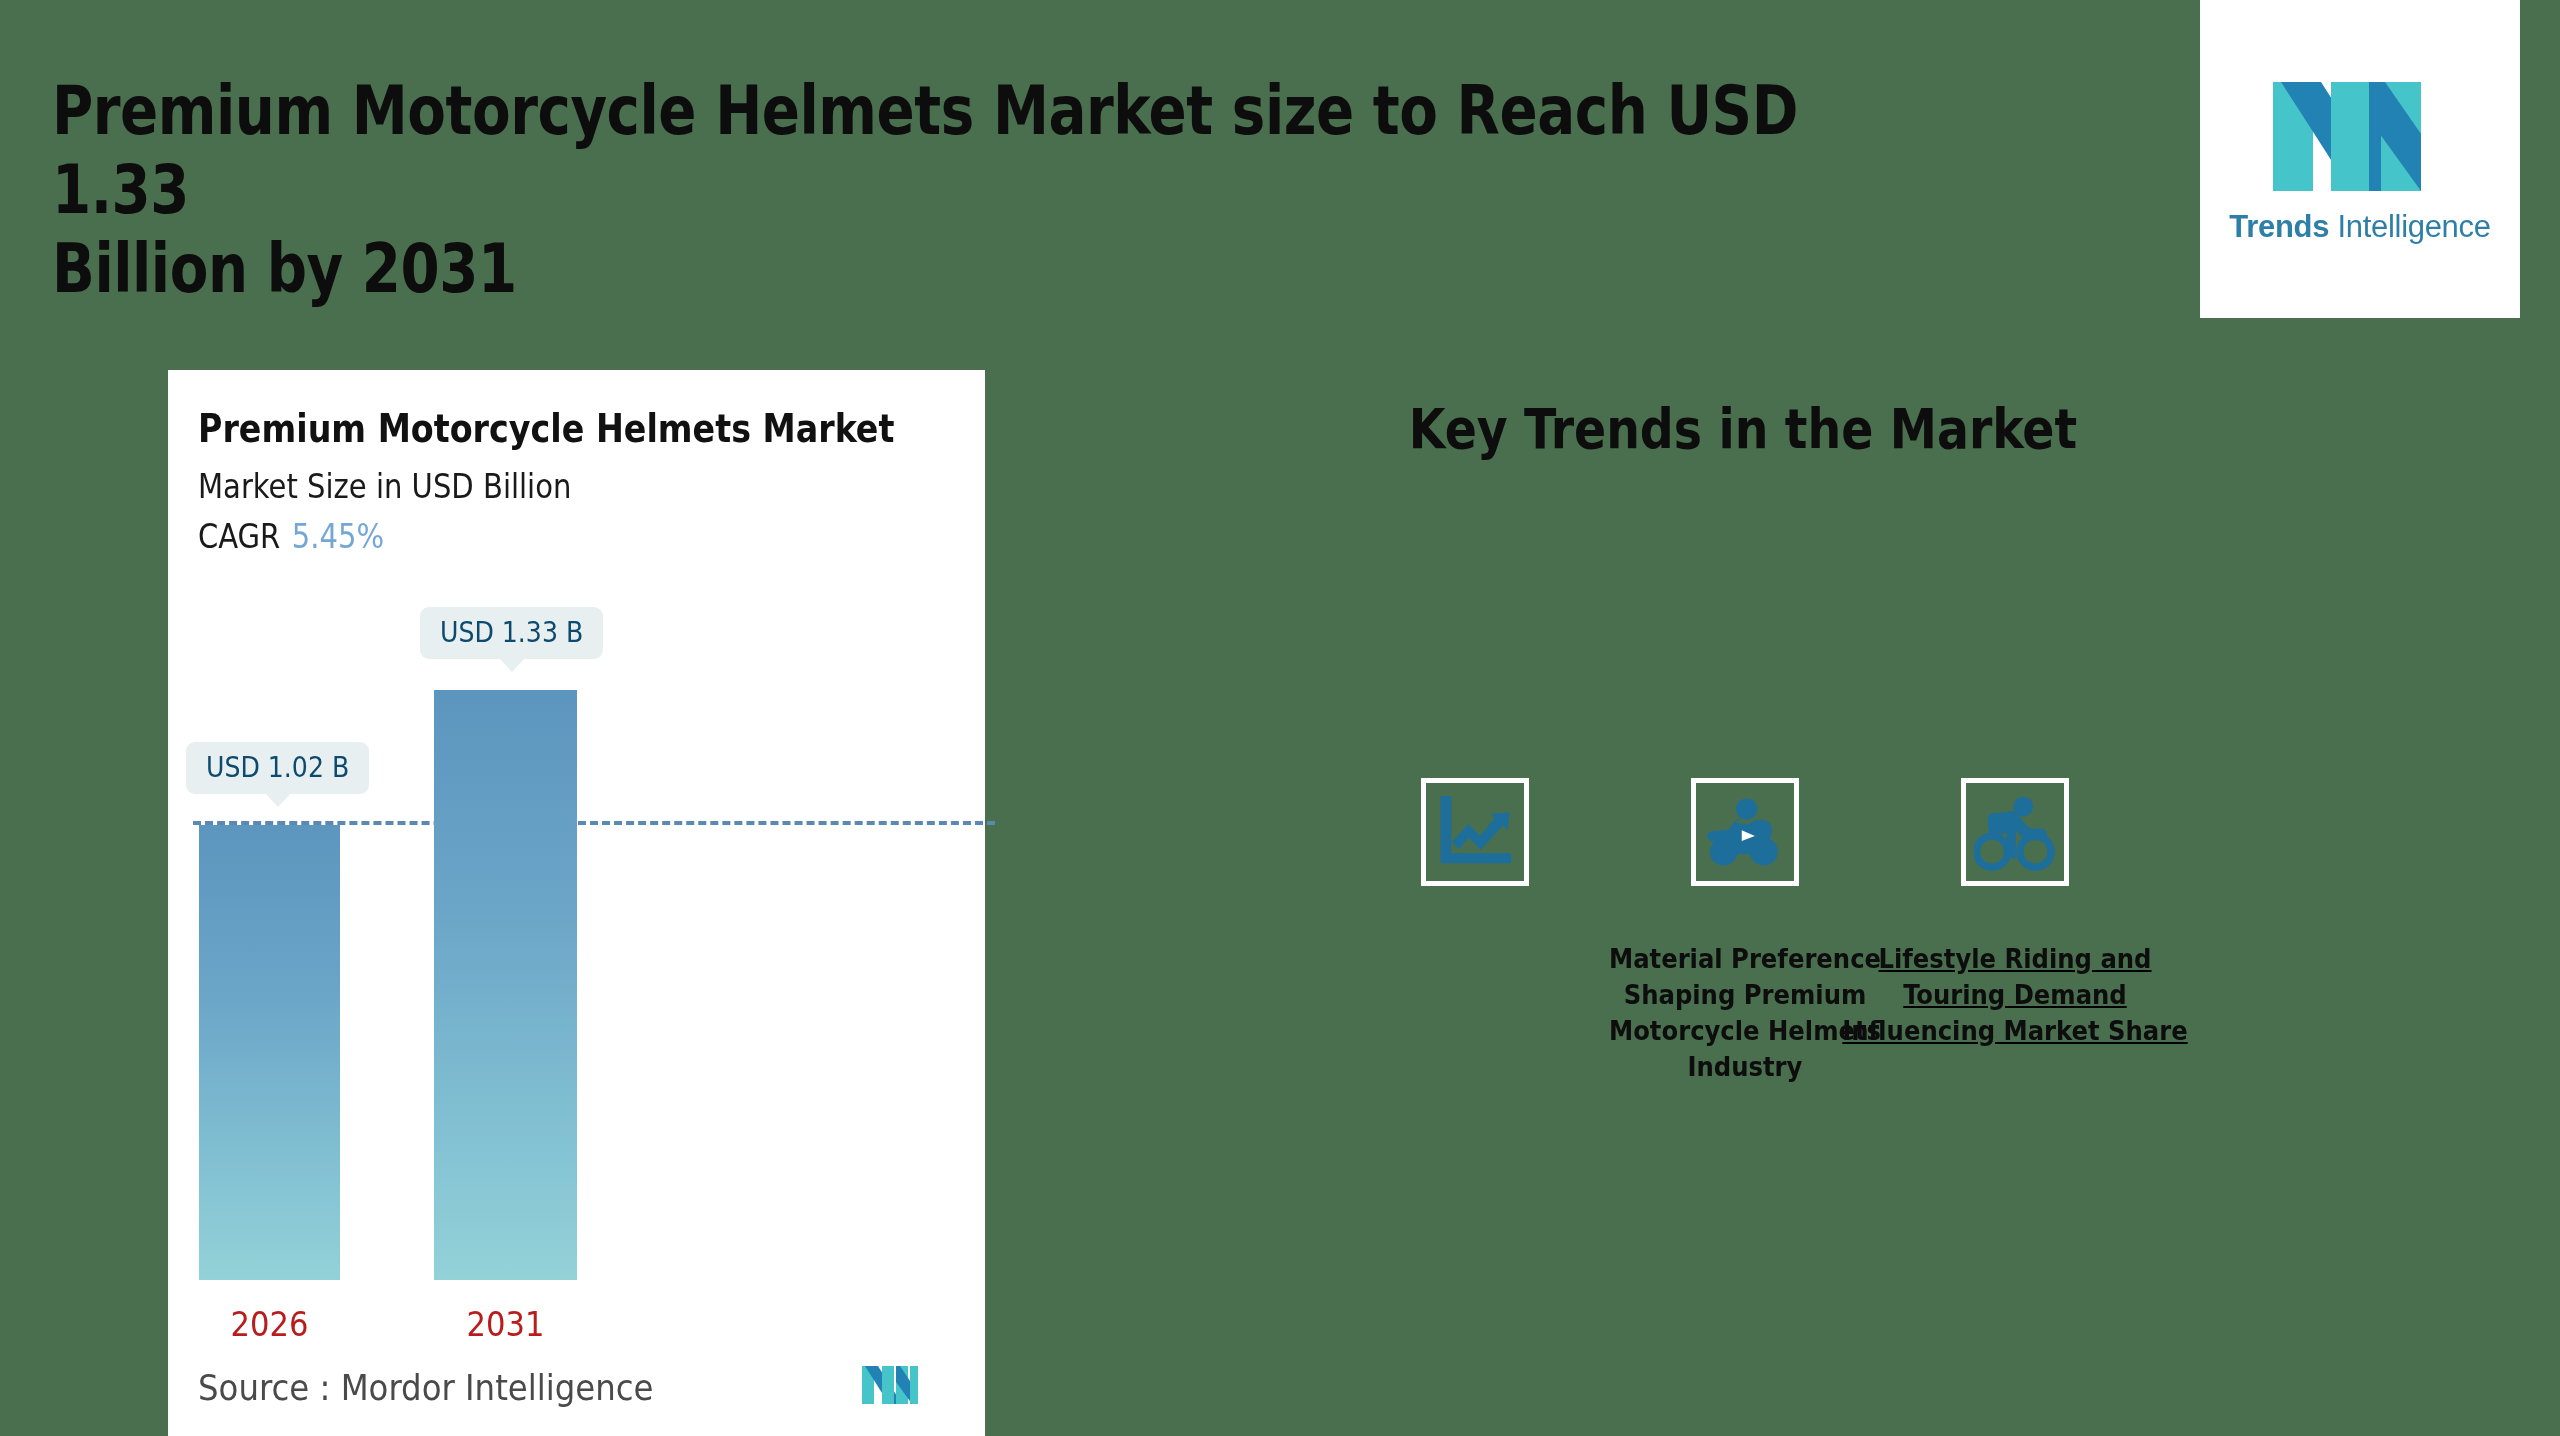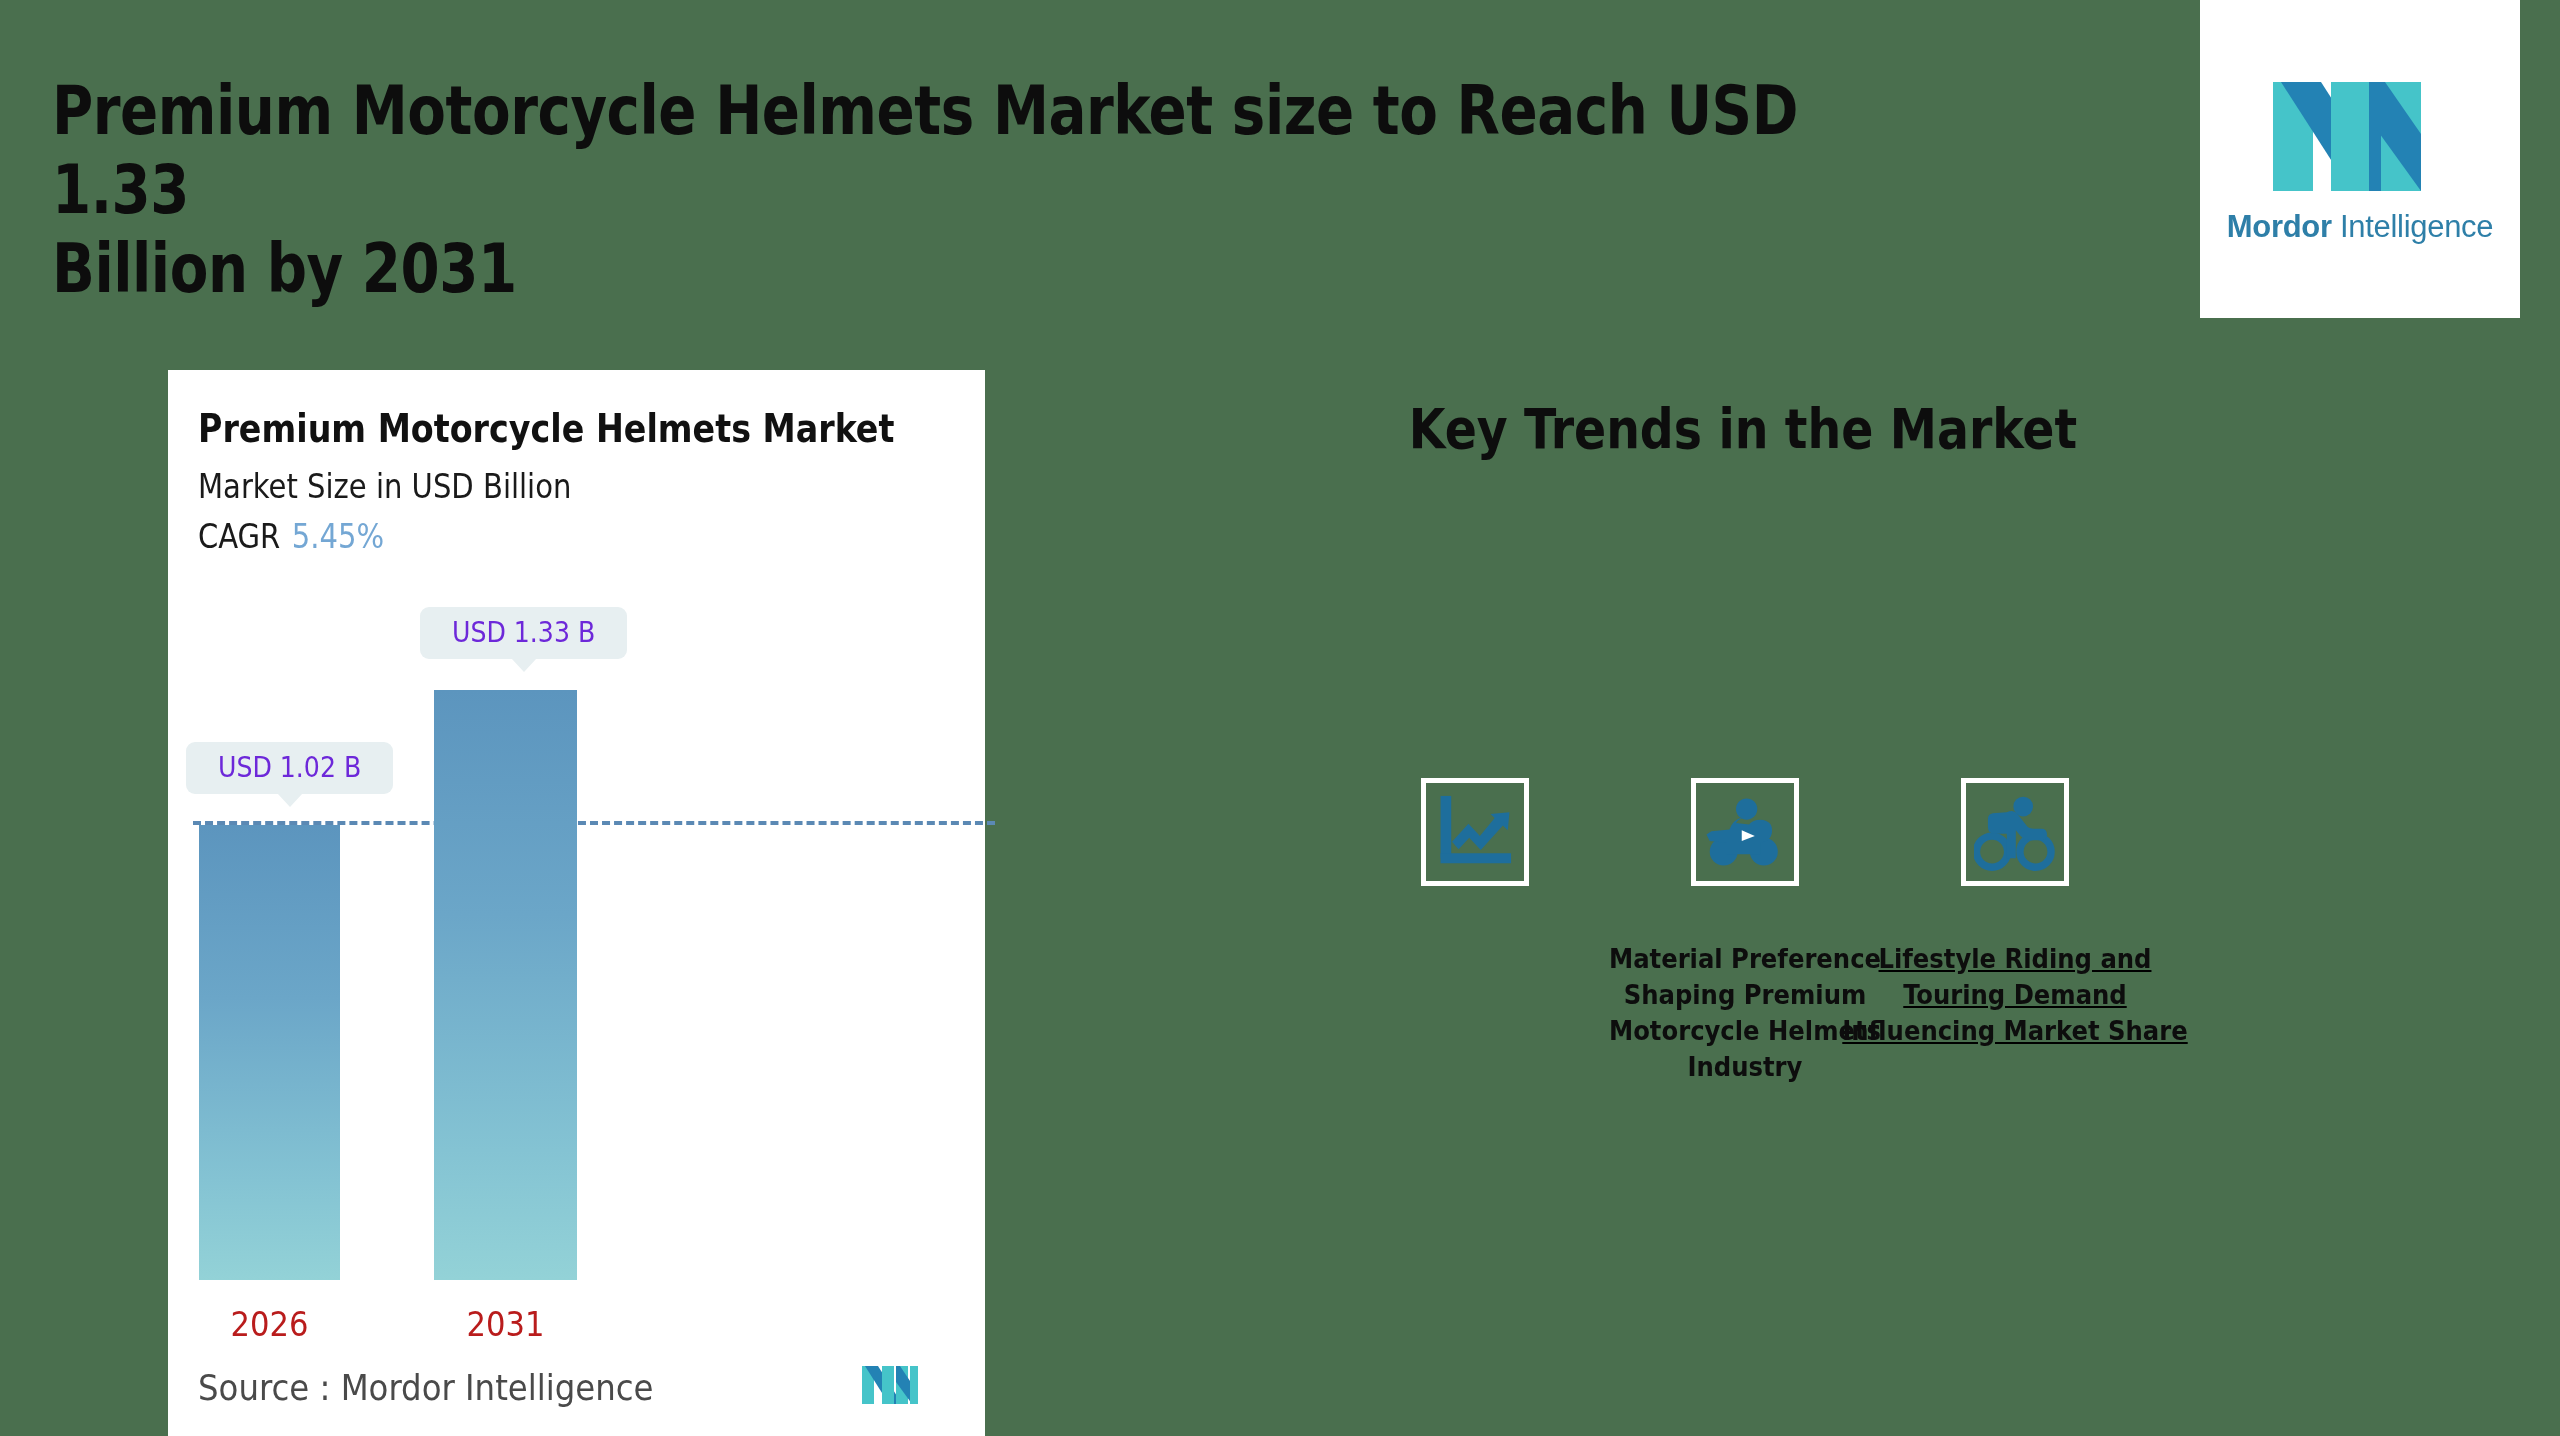--- a/index.html
+++ b/index.html
@@ -71,22 +71,22 @@
 
   #dashed-line {
     position:absolute; left:25px; right:-10px; bottom:611px;
     border-top:4px dashed #5b89b4; height:0;
   }
 
   .tip {
     position:absolute;
     background:#e7eff1;
     border-radius:9px;
-    padding:9px 32px 10px;
-    font-size:28px; color:#6d28d9; white-space:nowrap;
+    padding:9px 20px 10px;
+    font-size:28px; color:#0c4a6e; white-space:nowrap;
     font-family:"DejaVu Sans Condensed","Liberation Sans Narrow","Liberation Sans",sans-serif;
   }
   .tip::after {
     content:""; position:absolute; left:50%; margin-left:-13px; bottom:-13px;
     border-left:13px solid transparent; border-right:13px solid transparent;
     border-top:14px solid #e7eff1;
   }
   #tip-2026 { left:18px;  bottom:642px; }
   #tip-2031 { left:252px; bottom:777px; }
 
@@ -148,21 +148,21 @@
     <polygon points="96,8 136,8 136,117 96,117" fill="#2382b4"></polygon>
     <polygon points="104,8 144,8 144,117 104,117" fill="#45c4c9"></polygon>
     <polygon points="104,8 144,8 144,117 104,117" fill="#45c4c9"></polygon>
     <polygon points="106,12 146,12 146,117 106,117" fill="#45c4c9"></polygon>
     <polygon points="104,8 140,8 140,60 104,8" fill="#45c4c9"></polygon>
     <polygon points="100,12 140,12 140,117 100,117" fill="#2382b4"></polygon>
     <polygon points="108,8 148,8 148,117 108,117" fill="#45c4c9"></polygon>
     <polygon points="104,8 112,8 148,60 148,117 104,56" fill="#2382b4"></polygon>
   </svg>
   <div id="logo-word">
-    <span class="b">Mordor</span><span class="l"> Intelligence</span>
+    <span class="b">Trends</span><span class="l"> Intelligence</span>
   </div>
 </div>
 
 <div id="chart-card">
 
   <div id="card-title">Premium Motorcycle Helmets Market</div>
   <div id="card-subtitle">Market Size in USD Billion</div>
   <div id="cagr-row">
     <span>CAGR</span><span id="cagr-value">5.45%</span>
   </div>

